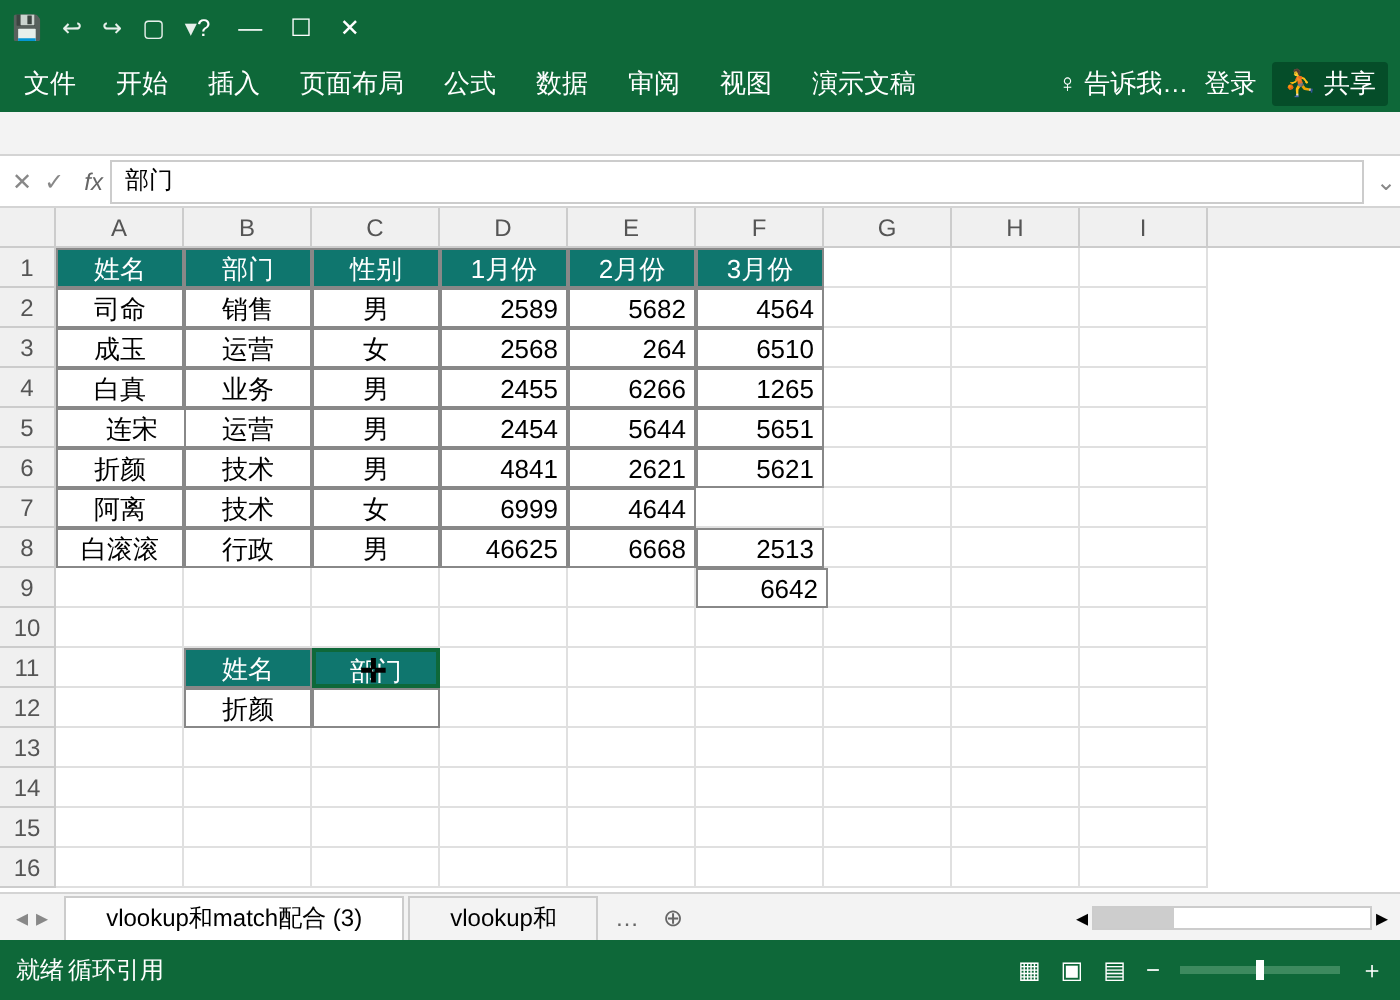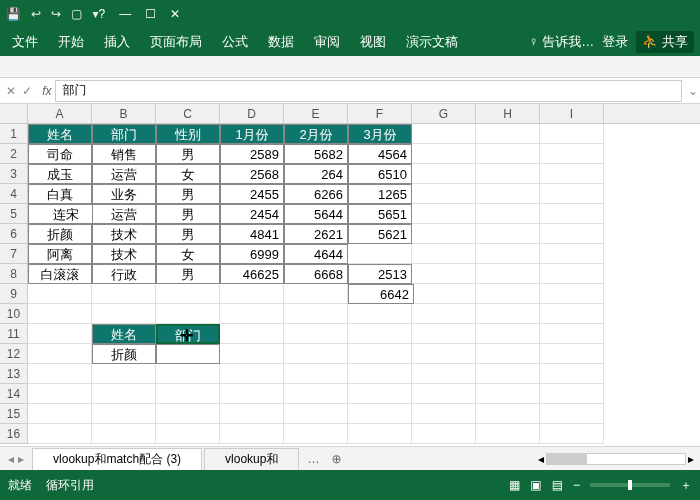--- a/index.html
+++ b/index.html
@@ -36,21 +36,21 @@
 .gridline{border-right:1px solid #e0e0e0;border-bottom:1px solid #e0e0e0}
 .cursor-cross{position:absolute;z-index:10;font-weight:bold;font-size:16px;color:#000;pointer-events:none}
 .tabs-bar{height:24px;background:#f3f3f3;border-top:1px solid #d4d4d4;display:flex;align-items:center;font-size:12px}
 .tabs-bar .nav{padding:0 8px;color:#888;display:flex;gap:4px}
 .tabs-bar .sheet{padding:2px 20px;background:#fff;border:1px solid #ccc;border-bottom:none;margin-right:2px}
 .tabs-bar .sheet.inact{background:#f3f3f3}
 .tabs-bar .dots{padding:0 6px;color:#666}
 .tabs-bar .scroll{margin-left:auto;display:flex;align-items:center;gap:2px;padding-right:6px}
 .tabs-bar .scroll .track{width:140px;height:12px;border:1px solid #ccc;background:#fff;position:relative}
 .tabs-bar .scroll .thumb{position:absolute;left:0;top:0;width:40px;height:10px;background:#cdcdcd}
-.statusbar{height:22px;background:#0e6839;color:#fff;display:flex;align-items:center;padding:15px 8px;font-size:12px;gap:14px}
+.statusbar{height:22px;background:#0e6839;color:#fff;display:flex;align-items:center;padding:15px 8px;font-size:12px;gap:2px}
 .statusbar .views{margin-left:auto;display:flex;gap:10px;align-items:center}
 .zoom-track{width:80px;height:4px;background:#3d8a5f;position:relative}
 .zoom-thumb{position:absolute;left:38px;top:-3px;width:4px;height:10px;background:#fff}
 </style>
 </head>
 <body>
 
 <div class="titlebar">
   <div class="qat">
     <span>💾</span>

